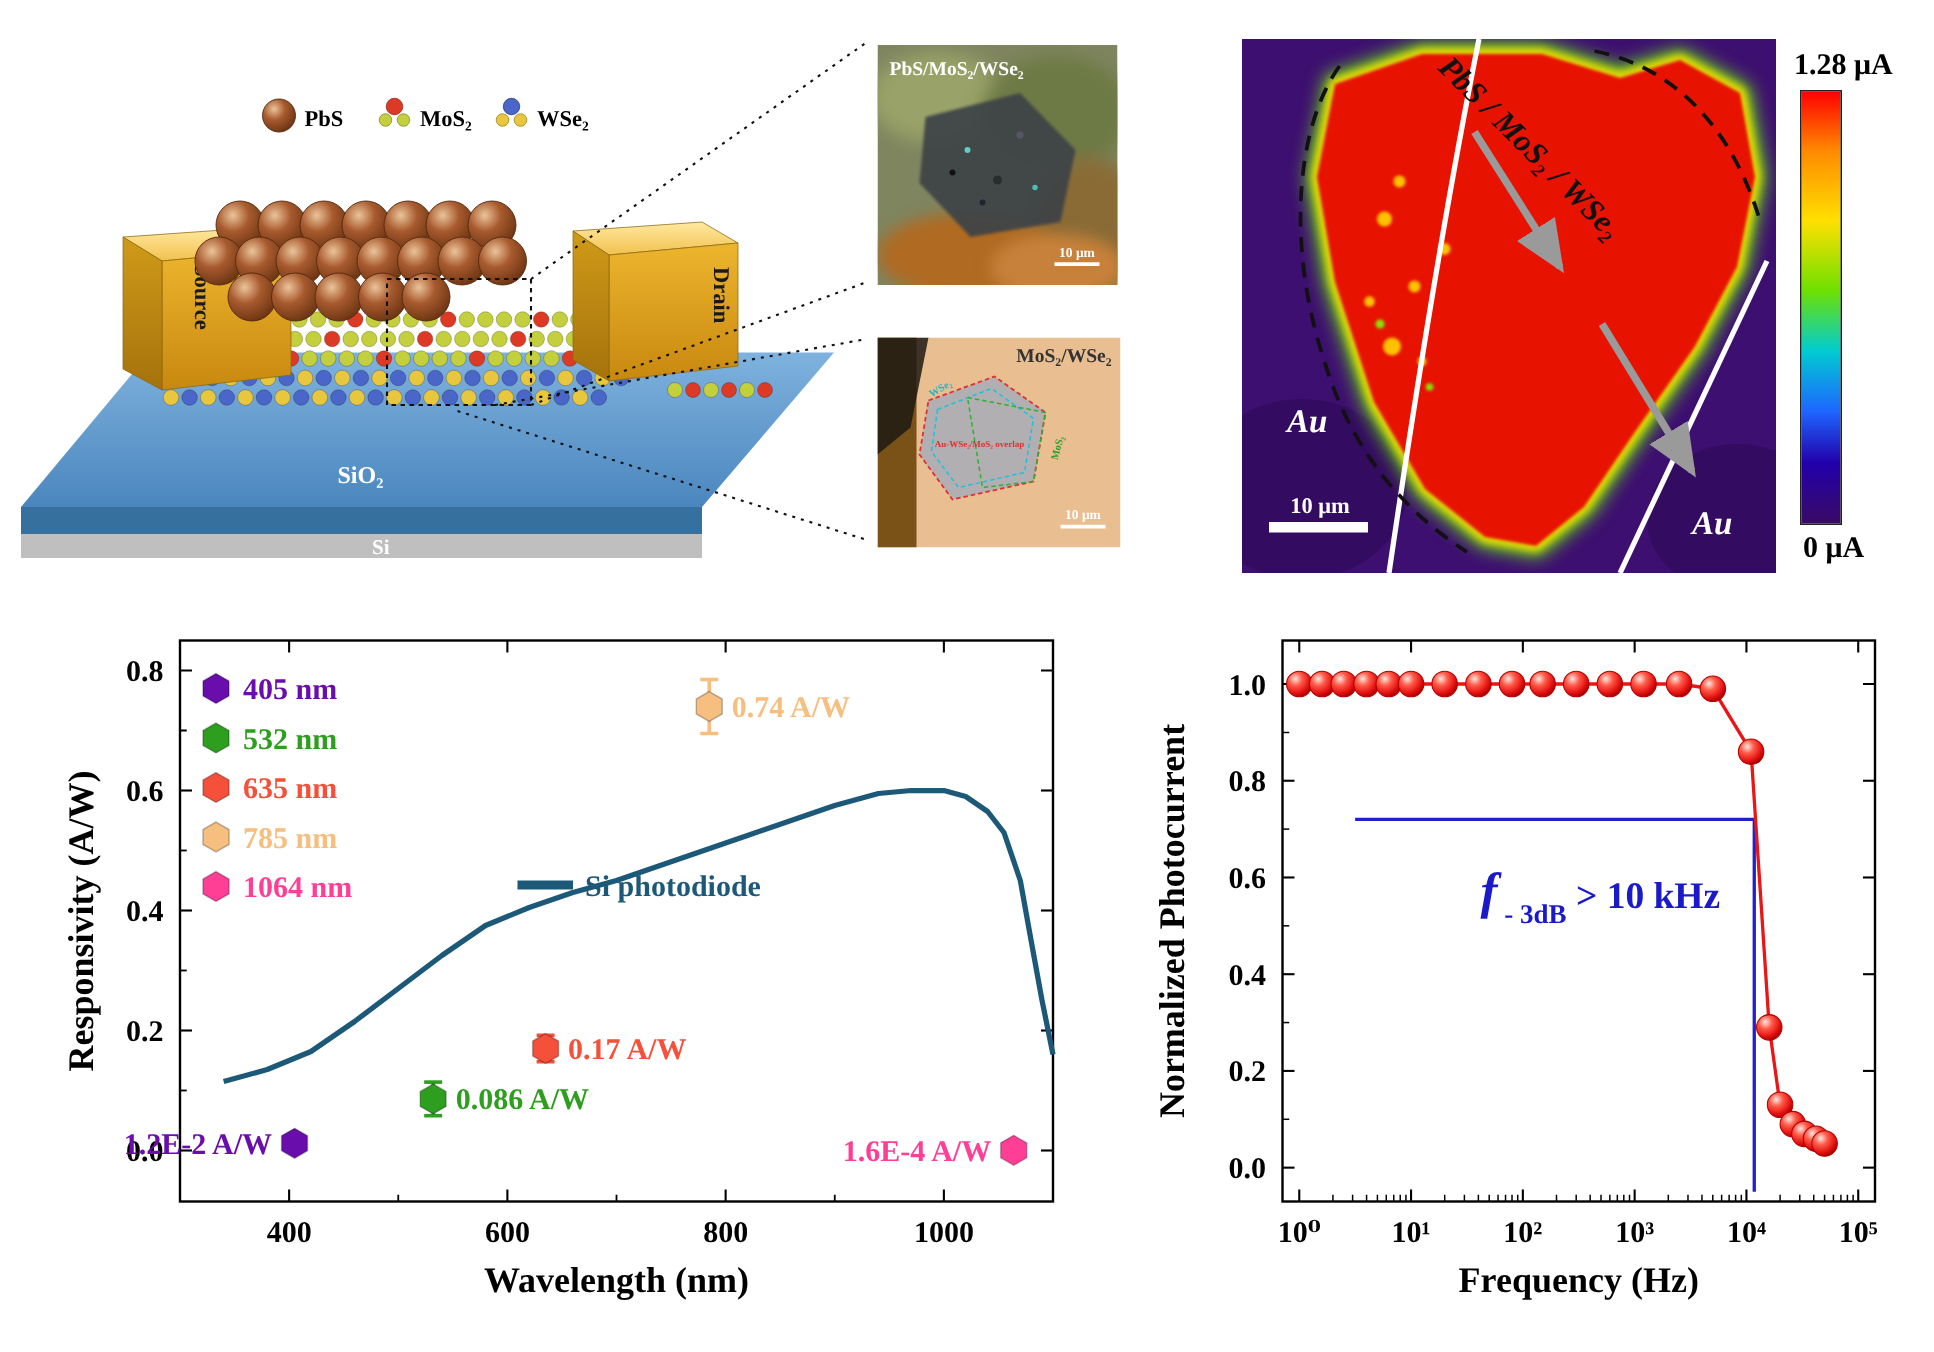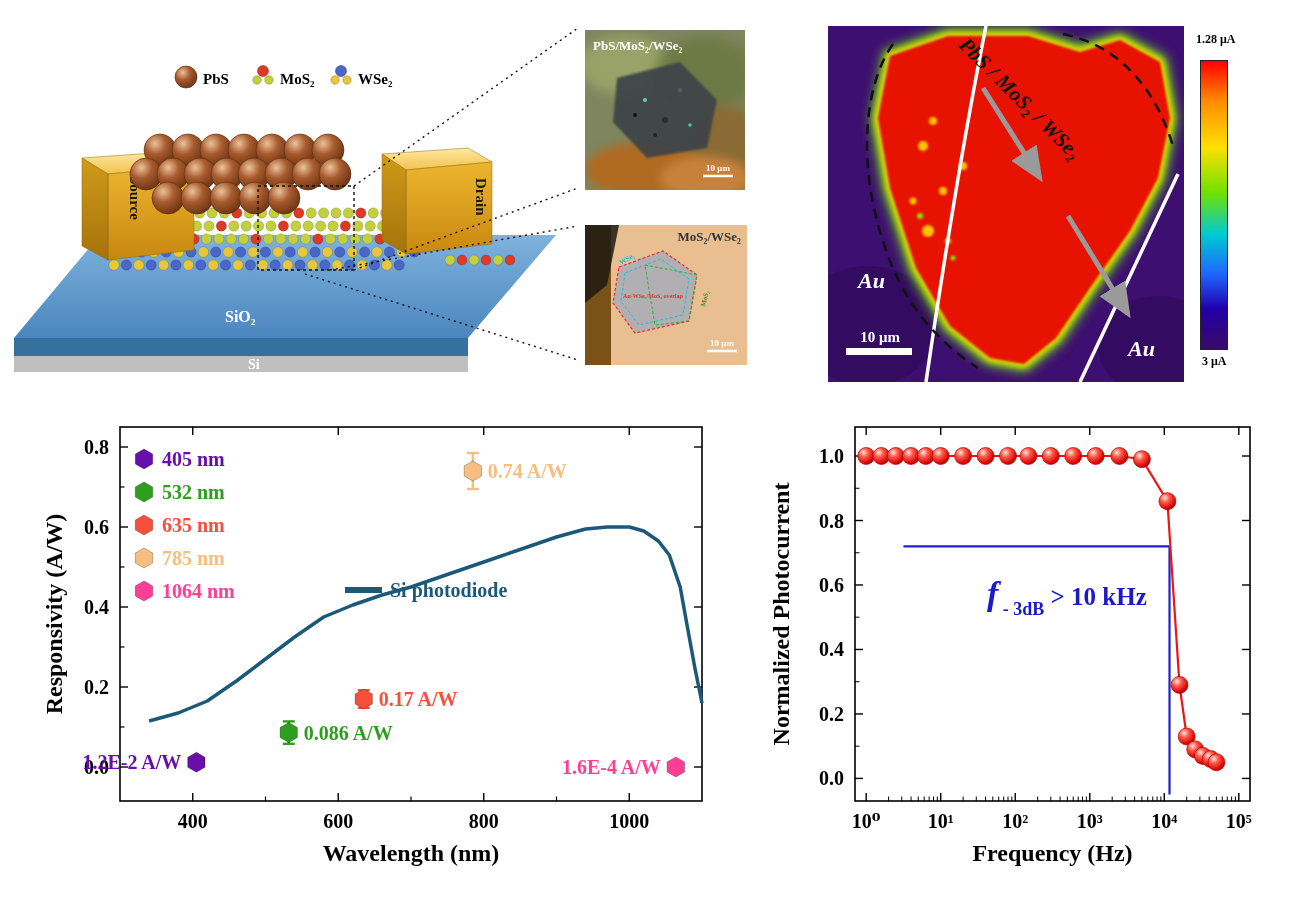--- a/index.html
+++ b/index.html
@@ -1,19 +1,19 @@
 <!DOCTYPE html>
 <html><head>
 <meta charset="utf-8">
 <style>
   html,body{margin:0;padding:0;width:1289px;height:901px;overflow:hidden;background:#fff;
     font-family:"Liberation Serif","DejaVu Serif",serif;}
   #figure{position:relative;width:1289px;height:901px;background:#fff;}
   .panel{position:absolute;}
-  .cb-label{position:absolute;font-weight:bold;font-size:12px;color:#000;white-space:nowrap;}
+  .cb-label{position:absolute;font-weight:bold;font-size:20px;color:#000;white-space:nowrap;}
   .cb-bar{position:absolute;border:1px solid #222;
     background:linear-gradient(to bottom,#ff0000 0%,#ff8c00 14%,#ffe000 30%,#6fe000 46%,
       #00ccd0 60%,#1e66ff 74%,#2200aa 86%,#3a0a66 100%);}
   svg text{user-select:none;}
 </style>
 </head>
 <body>
 
 <div id="figure">
 
@@ -294,21 +294,21 @@
     <line x1="240" y1="190" x2="300" y2="288" stroke="#9A9A9A" stroke-width="5" marker-end="url(#arrh)"></line>
     <text x="0" y="0" transform="translate(130 20) rotate(45)" font-size="21" font-weight="bold" font-style="italic" fill="#111">PbS / MoS₂ / WSe₂</text>
     <text x="30" y="262" font-size="22" font-weight="bold" font-style="italic" fill="#fff">Au</text>
     <text x="300" y="330" font-size="22" font-weight="bold" font-style="italic" fill="#fff">Au</text>
     <text x="52" y="316" font-size="15" font-weight="bold" fill="#fff" text-anchor="middle">10 μm</text>
     <rect x="18" y="322" width="66" height="7" fill="#fff"></rect>
   </svg>
 
   <div class="cb-label" style="left:1196px;top:32px">1.28 μA</div>
   <div class="cb-bar" style="left:1200px;top:60px;width:26px;height:288px"></div>
-  <div class="cb-label" style="left:1202px;top:354px">3 μA</div>
+  <div class="cb-label" style="left:1202px;top:354px">0 μA</div>
 
   <svg id="chartC" class="panel" style="left:40px;top:413px" width="680" height="460" viewBox="0 0 680 460">
       <rect x="80" y="14" width="582" height="374" fill="none" stroke="#000" stroke-width="1.6"></rect>
       <line x1="152.75" y1="388" x2="152.75" y2="380" stroke="#000" stroke-width="1.4"></line>
       <line x1="152.75" y1="14" x2="152.75" y2="22" stroke="#000" stroke-width="1.4"></line>
       <text x="152.75" y="415" font-size="20" fill="#000" text-anchor="middle" font-weight="bold" font-family="&quot;Liberation Serif&quot;,&quot;DejaVu Serif&quot;,serif">400</text>
       <line x1="298.25" y1="388" x2="298.25" y2="380" stroke="#000" stroke-width="1.4"></line>
       <line x1="298.25" y1="14" x2="298.25" y2="22" stroke="#000" stroke-width="1.4"></line>
       <text x="298.25" y="415" font-size="20" fill="#000" text-anchor="middle" font-weight="bold" font-family="&quot;Liberation Serif&quot;,&quot;DejaVu Serif&quot;,serif">600</text>
       <line x1="443.75" y1="388" x2="443.75" y2="380" stroke="#000" stroke-width="1.4"></line>

